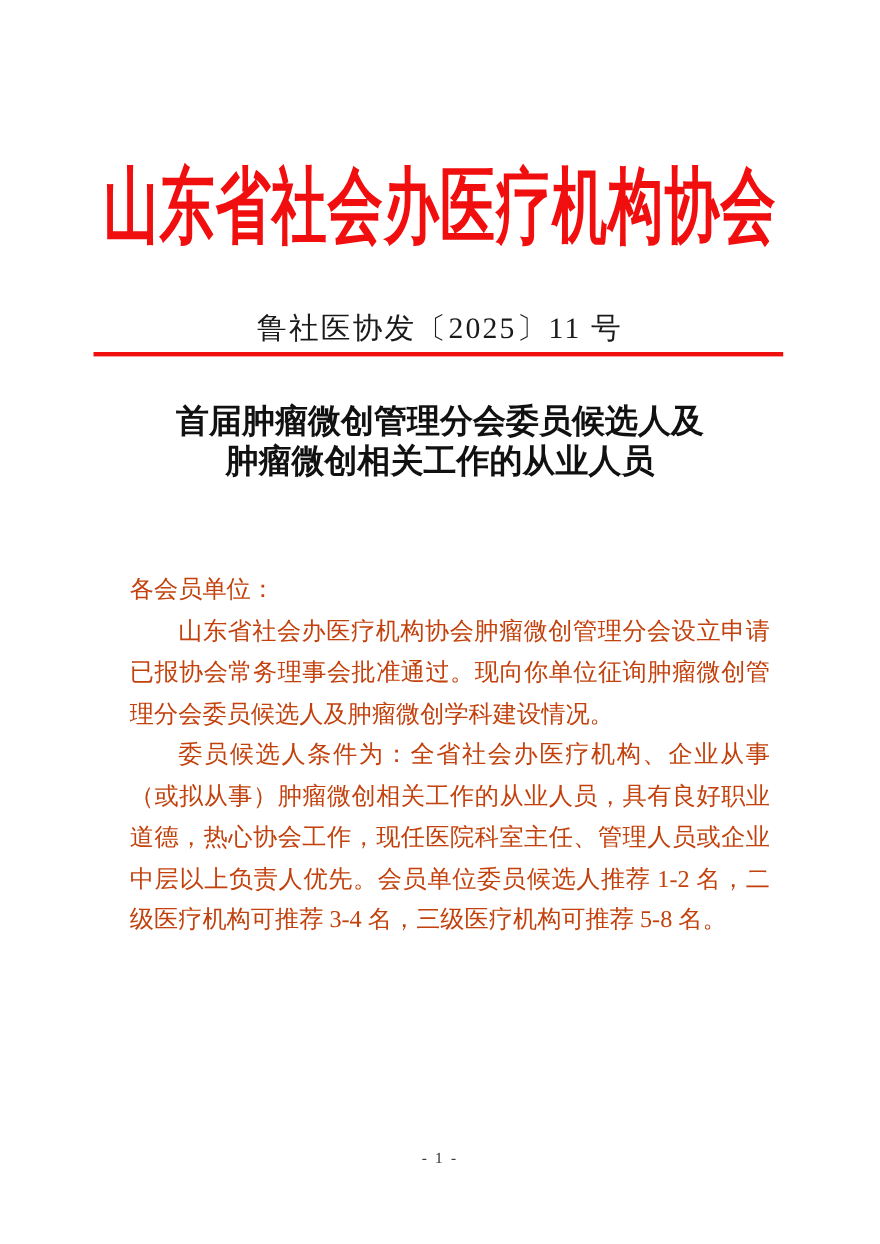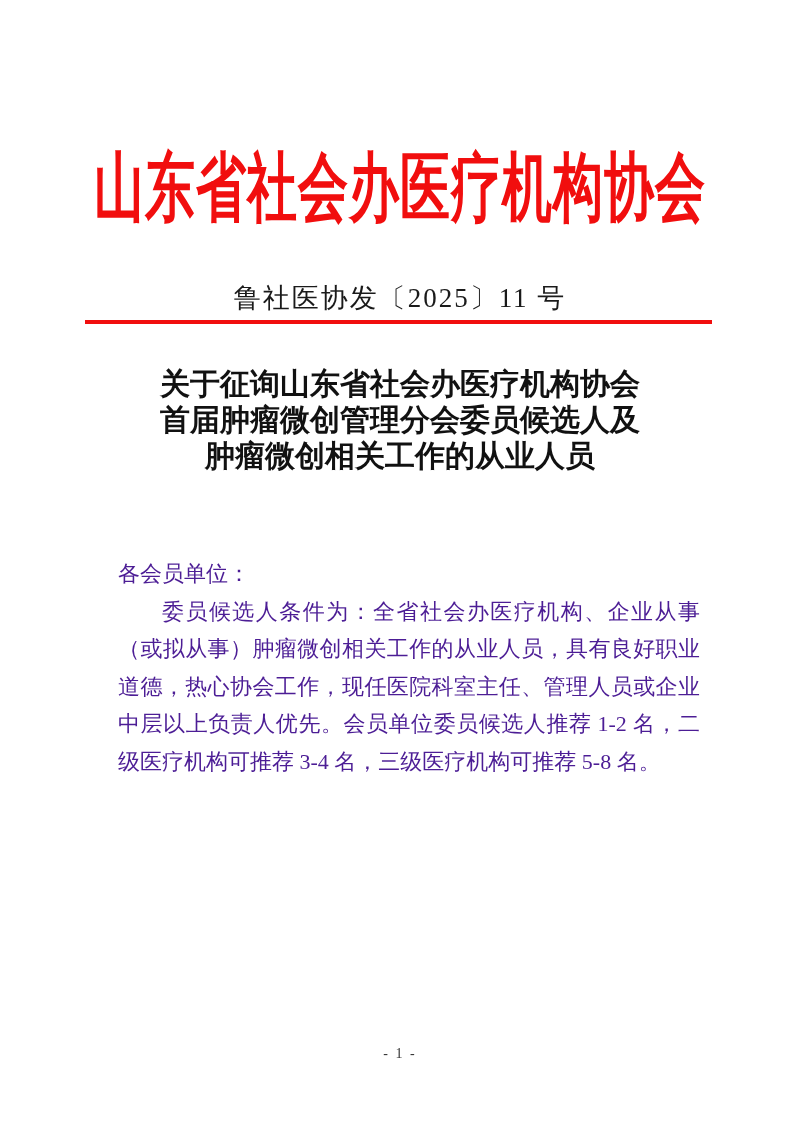--- a/index.html
+++ b/index.html
@@ -69,23 +69,22 @@
   }
   .notice-title .t-line { white-space: nowrap; }
   
   .body-text {
     position: absolute;
     top: 517px;
     left: 118px;
     width: 582px;
     font-size: 22px;
     line-height: 37.5px;
-    color: #4c1d95;
+    color: #c2410c;
     text-align: justify;
-    margin-top: 38px;
   }
   .body-text p.para { text-indent: 2em; }
   .body-text p.salutation { text-indent: 0; }
   
   .page-number {
     position: absolute;
     top: 1046px;
     left: 0;
     width: 800px;
     text-align: center;
@@ -99,25 +98,25 @@
 
 <div class="page">
 
   <div class="masthead">山东省社会办医疗机构协会</div>
 
   <div class="doc-number">鲁社医协发〔2025〕11 号</div>
 
   <div class="red-rule"></div>
 
   <div class="notice-title">
-    <div class="t-line">关于征询山东省社会办医疗机构协会</div>
     <div class="t-line">首届肿瘤微创管理分会委员候选人及</div>
     <div class="t-line">肿瘤微创相关工作的从业人员</div>
   </div>
 
   <div class="body-text">
     <p class="salutation">各会员单位：</p>
+    <p class="para">山东省社会办医疗机构协会肿瘤微创管理分会设立申请已报协会常务理事会批准通过。现向你单位征询肿瘤微创管理分会委员候选人及肿瘤微创学科建设情况。</p>
     <p class="para">委员候选人条件为：全省社会办医疗机构、企业从事（或拟从事）肿瘤微创相关工作的从业人员，具有良好职业道德，热心协会工作，现任医院科室主任、管理人员或企业中层以上负责人优先。会员单位委员候选人推荐 1-2 名，二级医疗机构可推荐 3-4 名，三级医疗机构可推荐 5-8 名。</p>
   </div>
 
   <div class="page-number">- 1 -</div>
 
 </div>
 
 </body></html>

